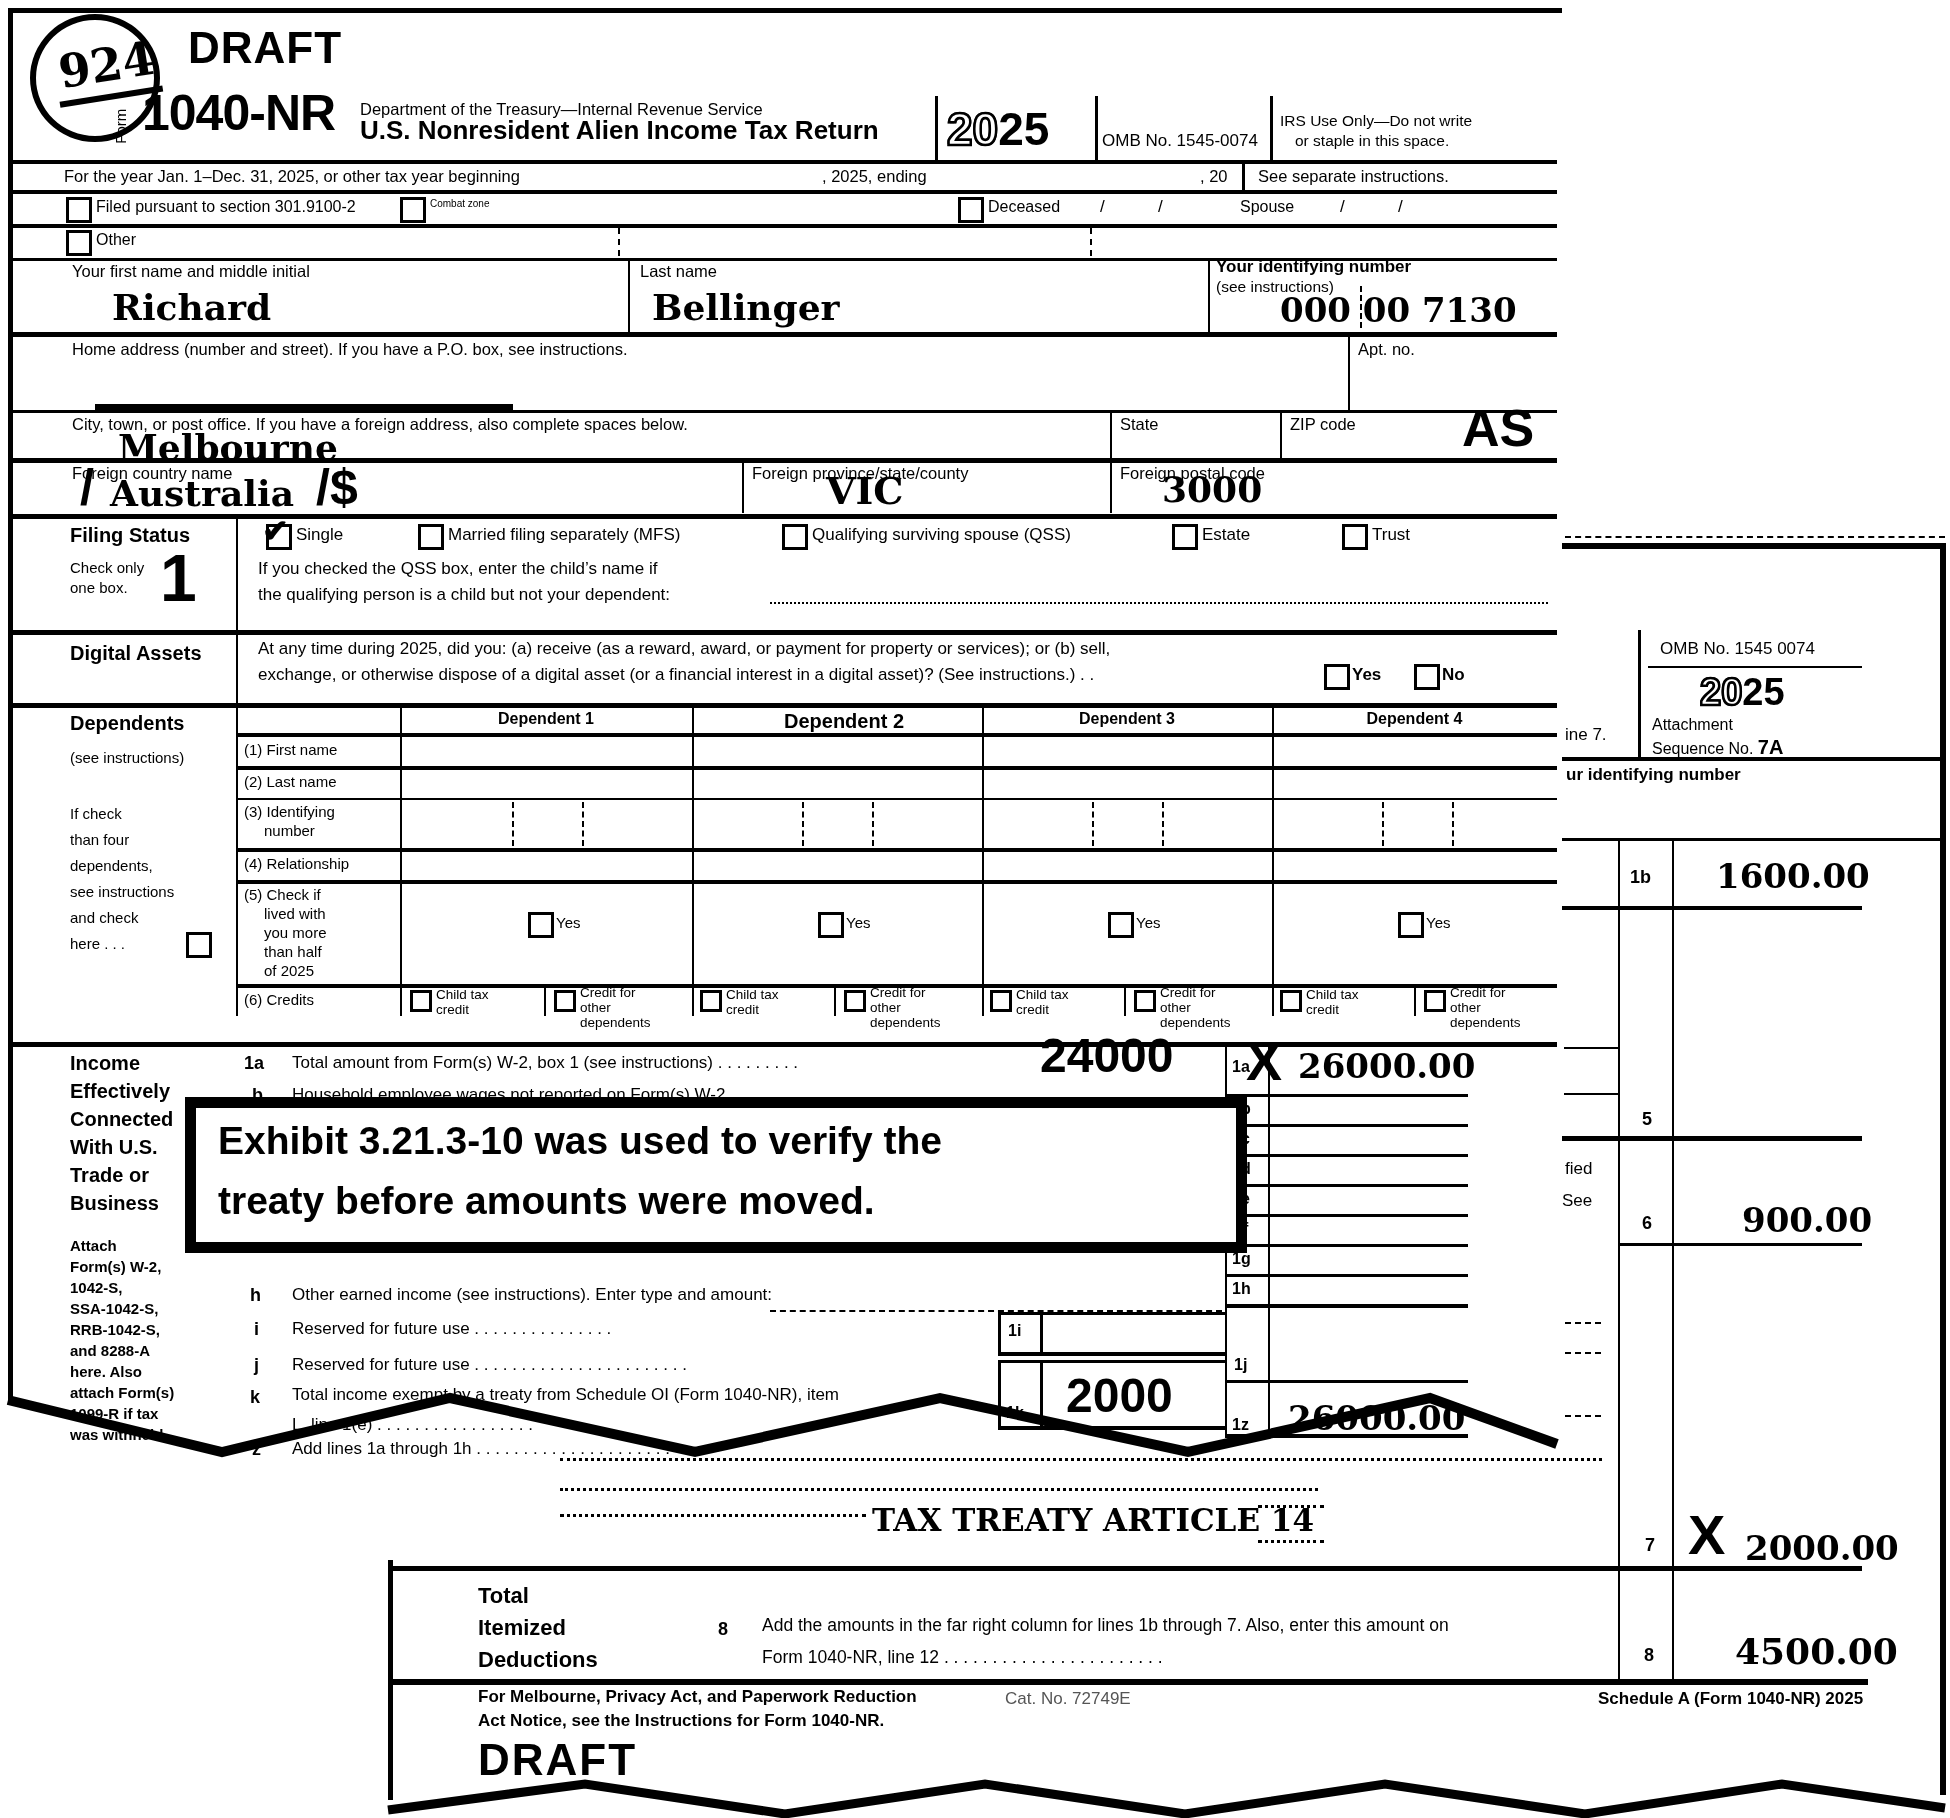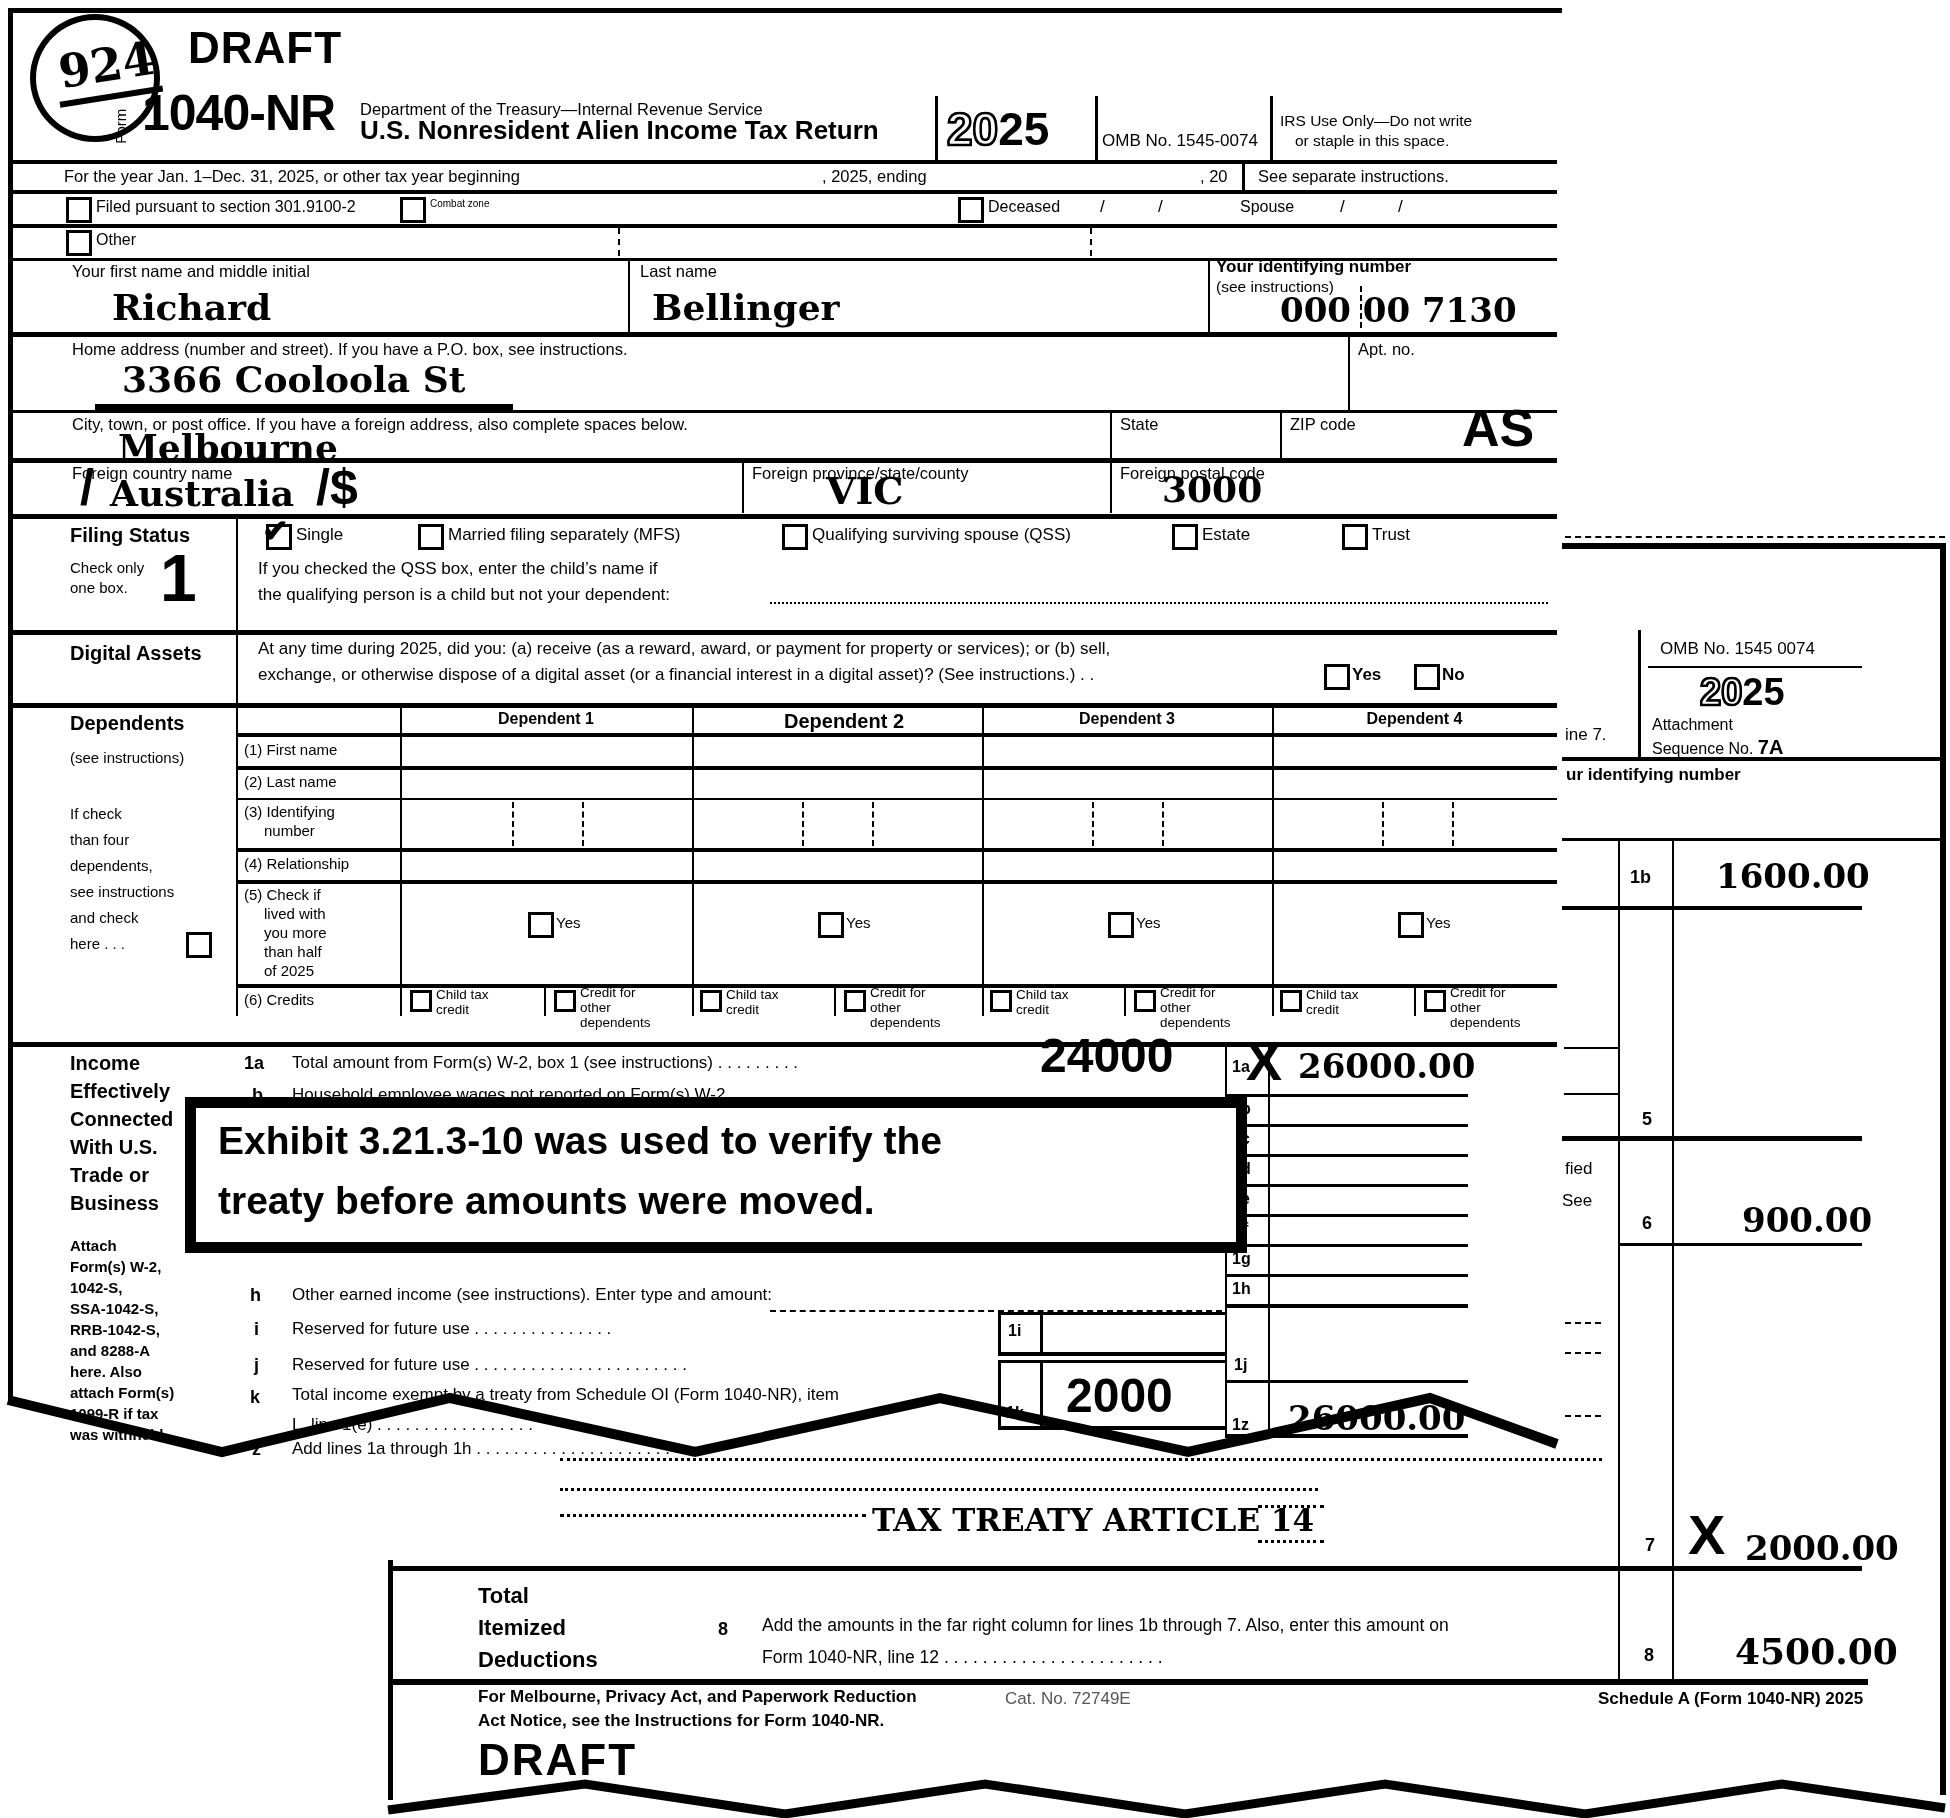--- a/index.html
+++ b/index.html
@@ -164,21 +164,20 @@
   <div class="t z6" style="left:1216px;top:278px;font-size:15.5px;">(see instructions)</div>
   <div class="hw z6" style="left:112px;top:286px;font-size:36px;">Richard</div>
   <div class="hw z6" style="left:652px;top:286px;font-size:36px;">Bellinger</div>
   <div class="hw z6" style="left:1280px;top:290px;font-size:34px;">000 00 7130</div>
   <div class="dashv z6" style="left:1360px;top:286px;height:42px;"></div>
   <div class="hl z6" style="left:8px;top:332px;width:1549px;height:5px;"></div>
 
   <div class="t z6" style="left:72px;top:340px;font-size:16.5px;">Home address (number and street). If you have a P.O. box, see instructions.</div>
   <div class="vl z6" style="left:1348px;top:337px;height:74px;width:2px;"></div>
   <div class="t z6" style="left:1358px;top:340px;font-size:16.5px;">Apt. no.</div>
-  <div class="hw z6" style="left:122px;top:358px;font-size:36px;">3366 Cooloola St</div>
   <div class="hl z6" style="left:95px;top:404px;width:418px;height:6px;"></div>
   <div class="hl z6" style="left:8px;top:410px;width:1549px;height:3px;"></div>
 
   <div class="t z6" style="left:72px;top:415px;font-size:16.5px;">City, town, or post office. If you have a foreign address, also complete spaces below.</div>
   <div class="vl z6" style="left:1110px;top:412px;height:46px;width:2px;"></div>
   <div class="t z6" style="left:1120px;top:415px;font-size:16.5px;">State</div>
   <div class="vl z6" style="left:1280px;top:412px;height:46px;width:2px;"></div>
   <div class="t z6" style="left:1290px;top:415px;font-size:16.5px;">ZIP code</div>
   <div class="hw z6" style="left:118px;top:426px;font-size:36px;">Melbourne</div>
   <div class="mk z6" style="left:1462px;top:398px;font-size:52px;">AS</div>

